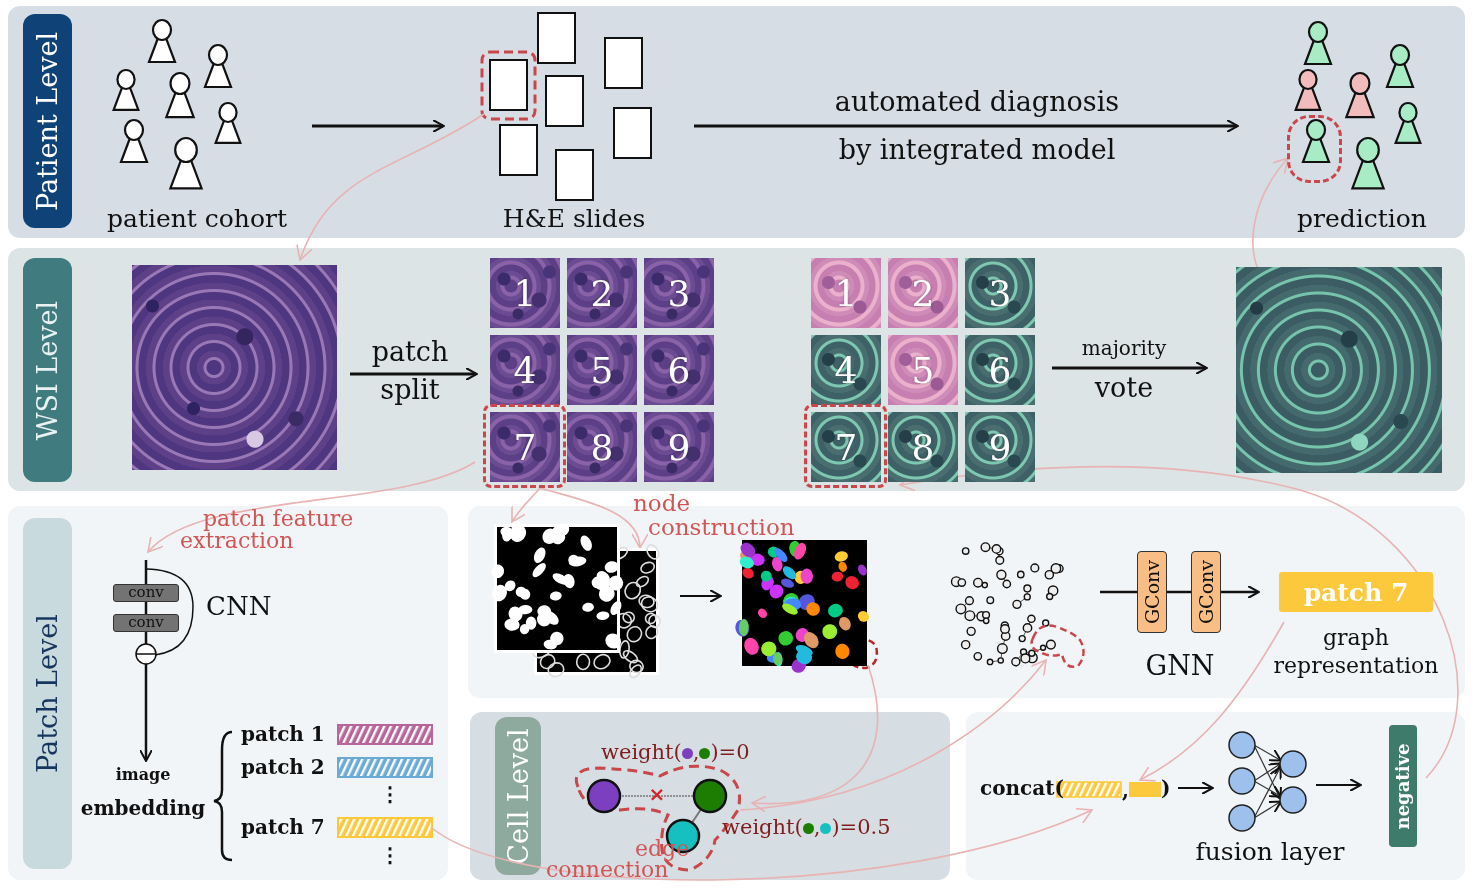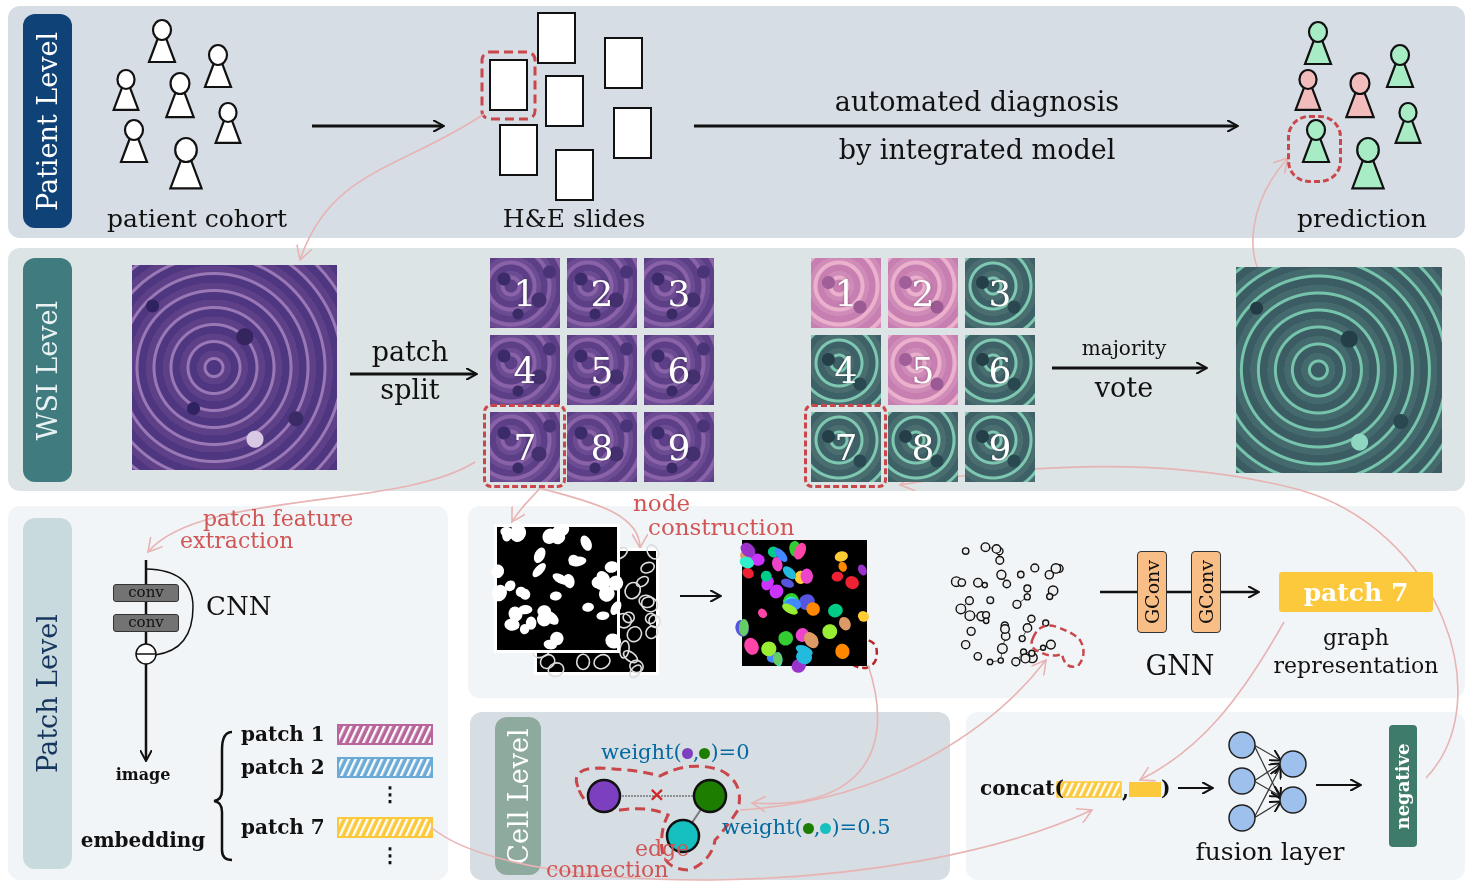--- a/index.html
+++ b/index.html
@@ -14,21 +14,21 @@
   .vtag{position:absolute;border-radius:12px;display:flex;align-items:center;justify-content:center;}
   .vtag span{transform:rotate(-90deg);white-space:nowrap;font-family:"DejaVu Serif",serif;}
   .tag-patient{left:23px;top:14px;width:49px;height:214px;background:#0f4377;color:#fff;font-size:27px;}
   .tag-wsi{left:23px;top:258px;width:49px;height:224px;background:#3f7b7f;color:#e9f2f3;font-size:27px;}
   .tag-patch{left:23px;top:518px;width:49px;height:351px;background:#c8dade;color:#17365e;font-size:27px;}
   .tag-cell{left:495px;top:717px;width:46px;height:158px;background:#8eaa9f;color:#fff;font-size:27px;}
   .tag-neg{left:1389px;top:725px;width:28px;height:122px;background:#3f7b6a;color:#fff;font-size:18px;border-radius:4px;font-weight:bold;}
   .lbl{position:absolute;white-space:nowrap;font-family:"DejaVu Serif",serif;}
   .lbl.c{transform:translateX(-50%);text-align:center;}
   .red{color:#d05555;}
-  .gray{color:#0369a1;}
+  .gray{color:#7f1d1d;}
   .tissue{position:absolute;overflow:hidden;}
   .he{background:
       radial-gradient(circle at 20% 30%,#3b2b6a 0 6px,transparent 7px),
       radial-gradient(circle at 70% 60%,#44306f 0 7px,transparent 8px),
       radial-gradient(circle at 40% 80%,#3a2a66 0 5px,transparent 6px),
       radial-gradient(circle at 85% 20%,#4a3478 0 6px,transparent 7px),
       repeating-radial-gradient(circle at 30% 40%,#5c3f86 0 6px,#8a62a8 7px 10px,#6b4b92 11px 15px),
       #7a569e;}
   .he-big{background:
       radial-gradient(circle at 10% 20%,#2f2260 0 6px,transparent 7px),
@@ -411,21 +411,21 @@
 <div class="lbl c" style="left:1124px;top:336px;font-size:20px;">majority</div>
 <div class="lbl c" style="left:1124px;top:372px;font-size:27px;">vote</div>
 <div class="tissue teal-big" style="left:1236px;top:267px;width:206px;height:206px;"></div>
 
 <div class="lbl red" style="left:203px;top:506px;font-size:22px;">patch feature</div>
 <div class="lbl red" style="left:180px;top:528px;font-size:22px;">extraction</div>
 <div class="conv" style="left:113px;top:584px;">conv</div>
 <div class="conv" style="left:113px;top:614px;">conv</div>
 <div class="lbl" style="left:206px;top:591px;font-size:26px;">CNN</div>
 <div class="lbl c" style="left:143px;top:765px;font-size:16px;font-weight:bold;">image</div>
-<div class="lbl c" style="left:143px;top:828px;font-size:20px;font-weight:bold;">embedding</div>
+<div class="lbl c" style="left:143px;top:796px;font-size:20px;font-weight:bold;">embedding</div>
 <div class="lbl" style="left:241px;top:722px;font-size:20px;font-weight:bold;">patch 1</div>
 <div class="lbl" style="left:241px;top:755px;font-size:20px;font-weight:bold;">patch 2</div>
 <div class="lbl" style="left:380px;top:782px;font-size:20px;font-weight:bold;">⋮</div>
 <div class="lbl" style="left:241px;top:815px;font-size:20px;font-weight:bold;">patch 7</div>
 <div class="lbl" style="left:380px;top:843px;font-size:20px;font-weight:bold;">⋮</div>
 
 <div class="lbl red" style="left:633px;top:490px;font-size:23px;">node</div>
 <div class="lbl red" style="left:648px;top:514px;font-size:23px;">construction</div>
 <div class="blk" style="left:534px;top:548px;width:119px;height:121px;">
   <svg width="119" height="121" id="contour-svg">

